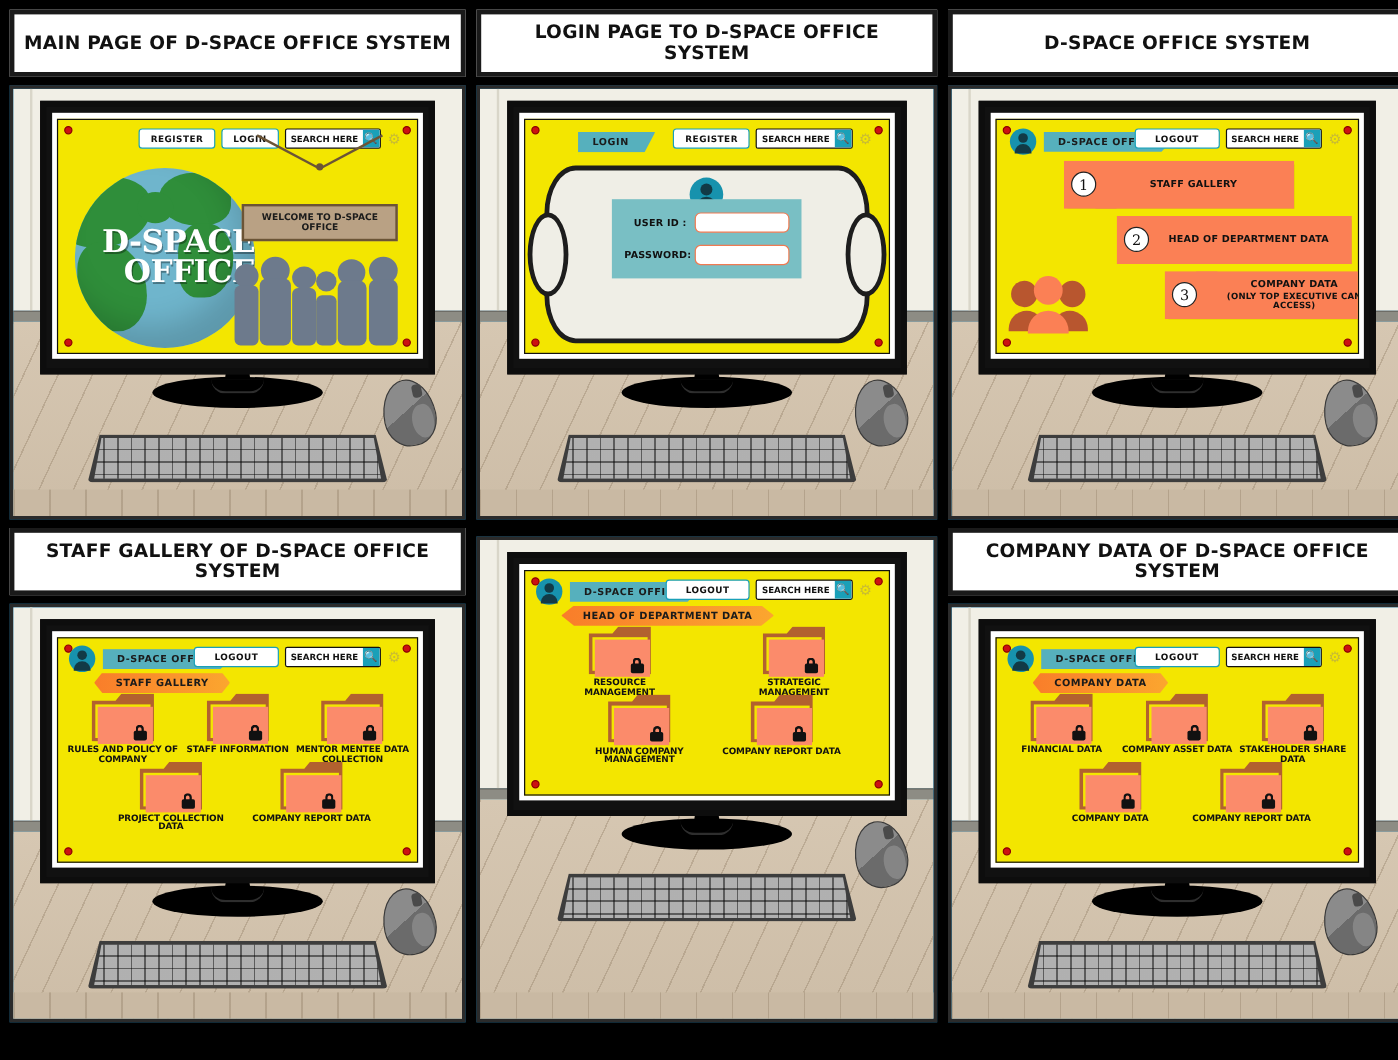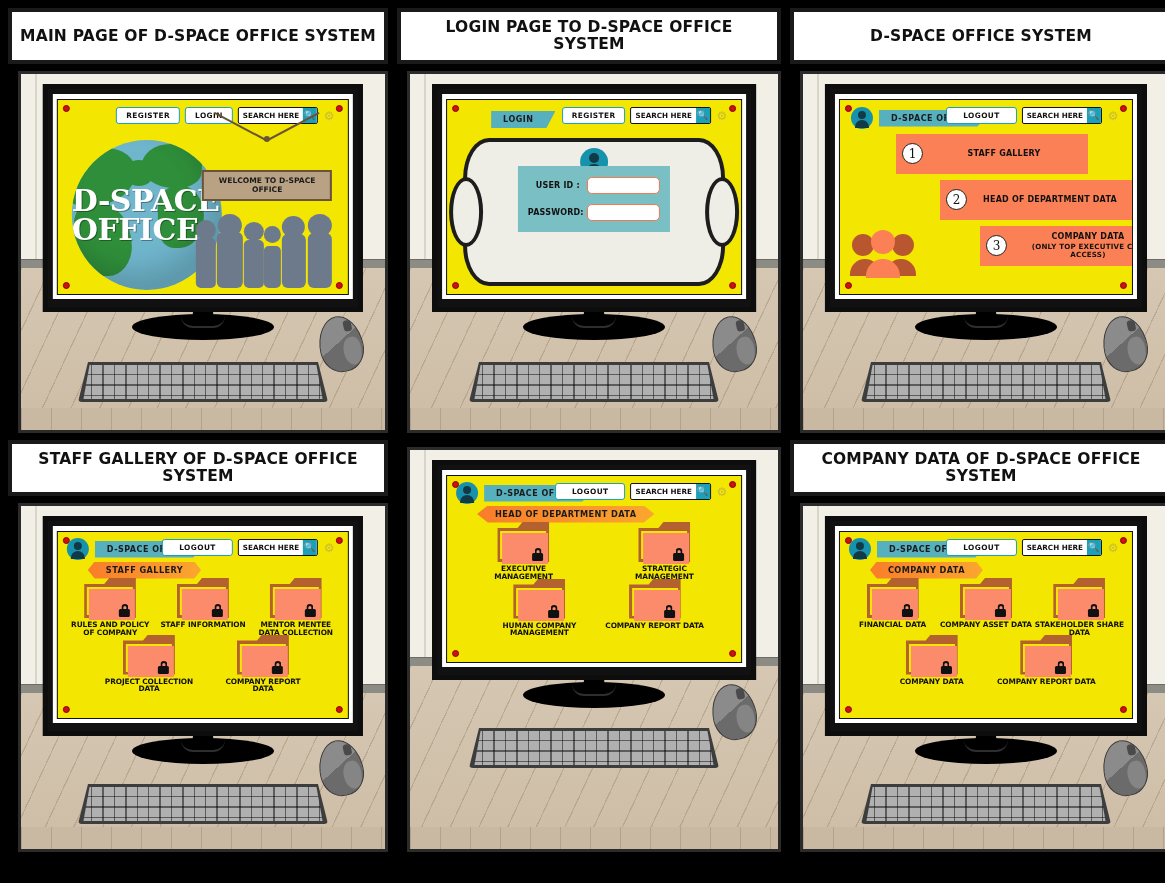--- a/index.html
+++ b/index.html
@@ -42,21 +42,20 @@
     text-transform:uppercase;
   }
   .title-text.sm{ font-size:14.6px; }
 
   
   .scene{
     position:relative; flex:1 1 auto; margin-top:7px;
     border:3px solid #2b2b2b;
     overflow:hidden;
     background:#0369a1;
-    margin-left:10px;
   }
   
   .wall{ position:absolute; left:0; right:0; top:0; height:52%;
          background:#f1efe6; }
   .wall::after{ 
     content:""; position:absolute; left:14px; top:0; bottom:0; width:2px;
     background:#d9d6c9;
   }
   .baseboard{
     position:absolute; left:0; right:0; top:52%; height:9px;
@@ -233,23 +232,23 @@
   .globe .land{ position:absolute; background:#2f8e3a; }
   .globe .l1{ left:-10px; top:8px; width:74px; height:58px; border-radius:50% 40% 60% 30%; }
   .globe .l2{ left:2px; top:62px; width:58px; height:74px; border-radius:30% 60% 40% 50%; }
   .globe .l3{ left:70px; top:4px; width:60px; height:44px; border-radius:50% 45% 40% 55%; }
   .globe .l4{ left:86px; top:46px; width:46px; height:62px; border-radius:45% 55% 60% 40%; }
   .globe .l5{ left:52px; top:20px; width:30px; height:26px; border-radius:50%; }
   .globe .shade{ position:absolute; inset:0; border-radius:50%;
     box-shadow: inset -14px -18px 24px rgba(0,0,0,.16); }
   .globe-text{
     position:absolute; left:50%; top:50%; transform:translate(-50%,-50%);
-    width:100%; text-align:left;
+    width:100%; text-align:right;
     font-family:"DejaVu Serif", serif; font-weight:bold;
-    font-size:30px; line-height:.95; color:#fff;
+    font-size:26px; line-height:.95; color:#fff;
     text-shadow:1px 1px 0 rgba(0,0,0,.35);
     letter-spacing:-.5px;
   }
   .signpost{ position:absolute; right:16px; top:36px; width:130px; }
   .sign-rope{ position:relative; height:34px; }
   .sign-rope .knot{
     position:absolute; left:50%; transform:translateX(-50%); top:0;
     width:6px; height:6px; border-radius:50%; background:#6b5436;
   }
   .sign-rope .r1,.sign-rope .r2{
@@ -792,21 +791,21 @@
                 <div class="folder-item">
                   <div class="folder">
                       <span class="back"></span>
                       <span class="hole"></span>
                       <span class="front2"></span>
                     <span class="lock">
                         <span class="shackle"></span>
                         <span class="bodyL"></span>
                       </span>
                     </div>
-                  <div class="folder-label">EXECUTIVE MANAGEMENT</div>
+                  <div class="folder-label">RESOURCE MANAGEMENT</div>
                 </div>
                 <div class="folder-item">
                   <div class="folder">
                       <span class="back"></span>
                       <span class="hole"></span>
                       <span class="front2"></span>
                     <span class="lock">
                         <span class="shackle"></span>
                         <span class="bodyL"></span>
                       </span>

